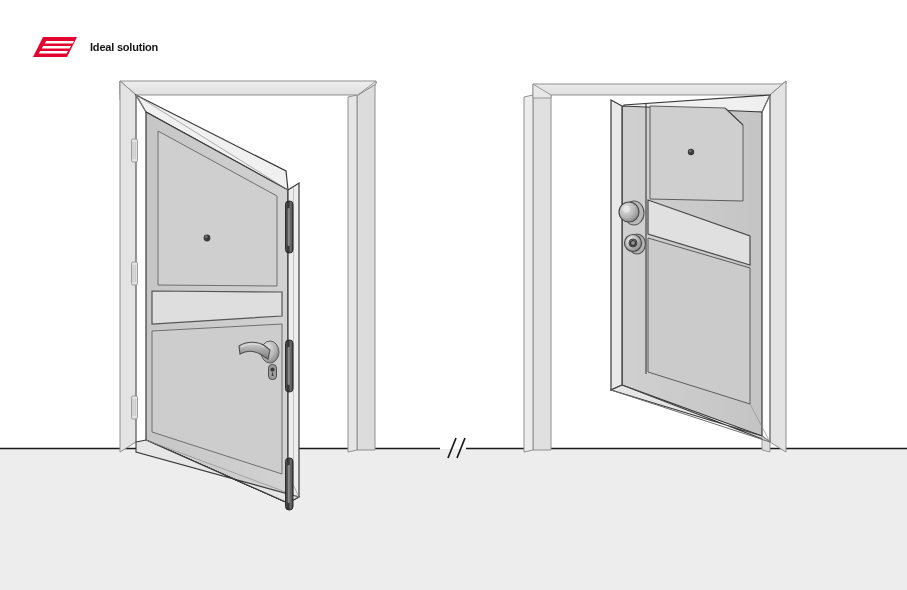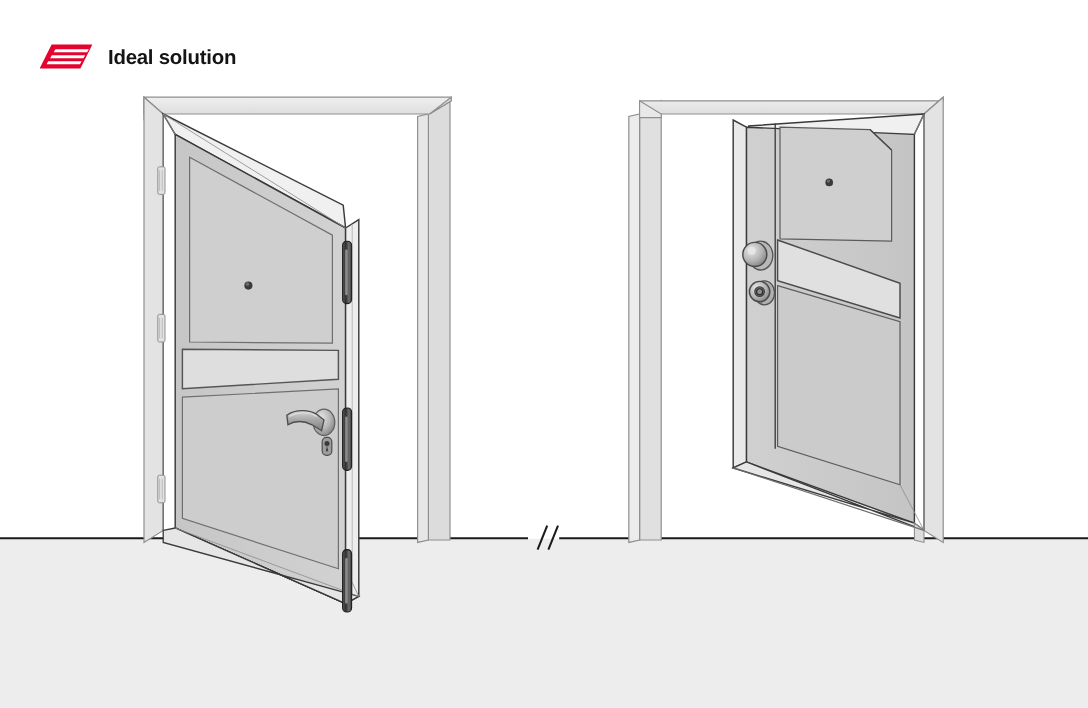--- a/index.html
+++ b/index.html
@@ -31,21 +31,21 @@
     gap: 13px;
     height: 28px;
   }
   .brand-mark {
     width: 44px;
     height: 24px;
     display: block;
   }
   .brand-text {
     font-family: "Liberation Sans", sans-serif;
-    font-size: 17px;
+    font-size: 11px;
     font-weight: bold;
     color: #141414;
     letter-spacing: -0.2px;
     white-space: nowrap;
     line-height: 1;
   }
 
   
   #scene {
     position: absolute;

